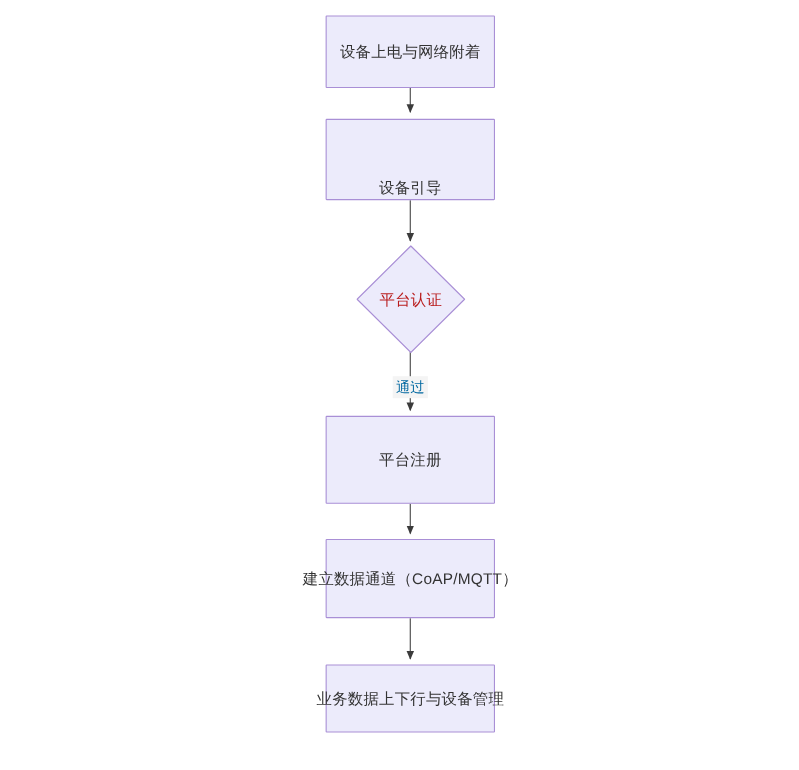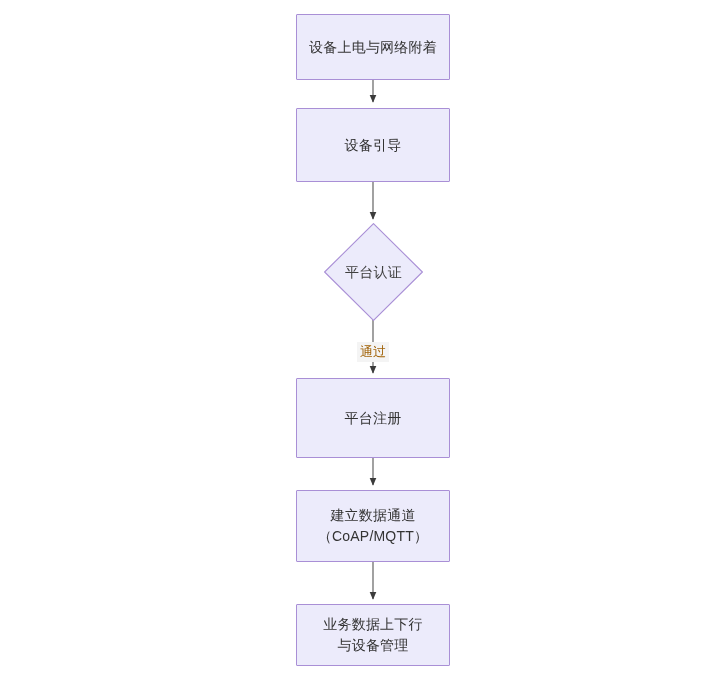--- a/index.html
+++ b/index.html
@@ -28,21 +28,21 @@
   }
 
   
   .node-rect {
     position: absolute;
     box-sizing: border-box;
     background: #ecebfb;
     border: 1px solid #a98fd6;
     border-radius: 1px;
     display: flex;
-    flex-direction: column;
+    flex-direction: row;
     align-items: center;
     justify-content: center;
     color: #333333;
     font-size: 14px;
     line-height: 21px;
     letter-spacing: 0.2px;
     white-space: nowrap;
   }
   .node-rect .line2 { }
 
@@ -59,32 +59,32 @@
   }
   .node-diamond-label {
     position: absolute;
     left: 0;
     top: 0;
     width: 100%;
     height: 100%;
     display: flex;
     align-items: center;
     justify-content: center;
-    color: #404040;
+    color: #b91c1c;
     font-size: 14px;
     line-height: 21px;
     letter-spacing: 0.2px;
     white-space: nowrap;
   }
 
   
   .edge-label {
     position: absolute;
     background: #f4f4f4;
-    color: #a16207;
+    color: #0369a1;
     font-size: 13px;
     line-height: 18px;
     padding: 1px 3px;
     white-space: nowrap;
     transform: translate(-50%, -50%);
   }
 </style>
 </head>
 <body>
 
@@ -105,21 +105,21 @@
 
     <line x1="373" y1="458" x2="373" y2="485" stroke="#555555" stroke-width="1.1" marker-end="url(#arrowhead)"></line>
 
     <line x1="373" y1="562" x2="373" y2="599" stroke="#555555" stroke-width="1.1" marker-end="url(#arrowhead)"></line>
   </svg>
 
   <div class="node-rect" style="left:296px; top:14px; width:154px; height:66px;">
     <span class="line1">设备上电与网络附着</span>
   </div>
 
-  <div class="node-rect" style="left:296px; top:108px; width:154px; height:74px;">
+  <div class="node-rect" style="left:296px; top:108px; width:154px; height:74px;align-items:flex-end;">
     <span class="line1">设备引导</span>
   </div>
 
   <div class="node-diamond-wrap" style="left:324px; top:223px; width:99px; height:98px;">
     <svg class="node-diamond-shape" viewBox="0 0 99 98" xmlns="http://www.w3.org/2000/svg" preserveAspectRatio="none">
       <polygon points="49.5,0.6 98.4,49 49.5,97.4 0.6,49" fill="#ecebfb" stroke="#a98fd6" stroke-width="1.1"></polygon>
     </svg>
     <div class="node-diamond-label">平台认证</div>
   </div>
 

